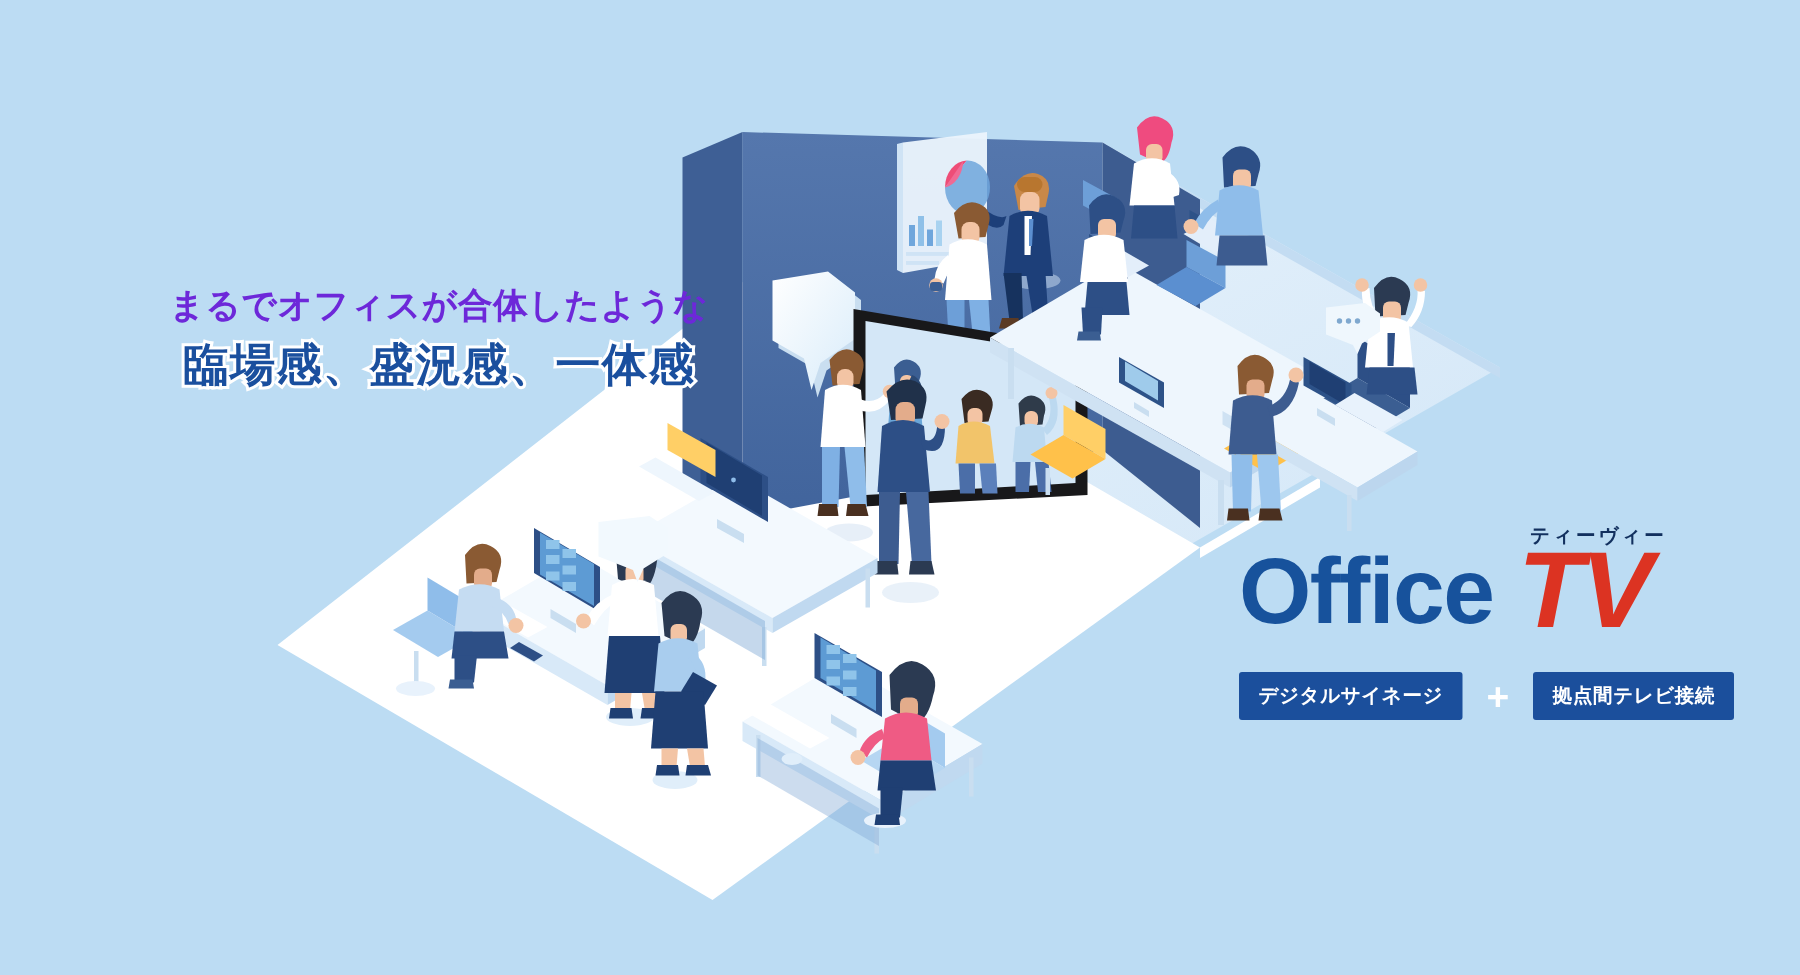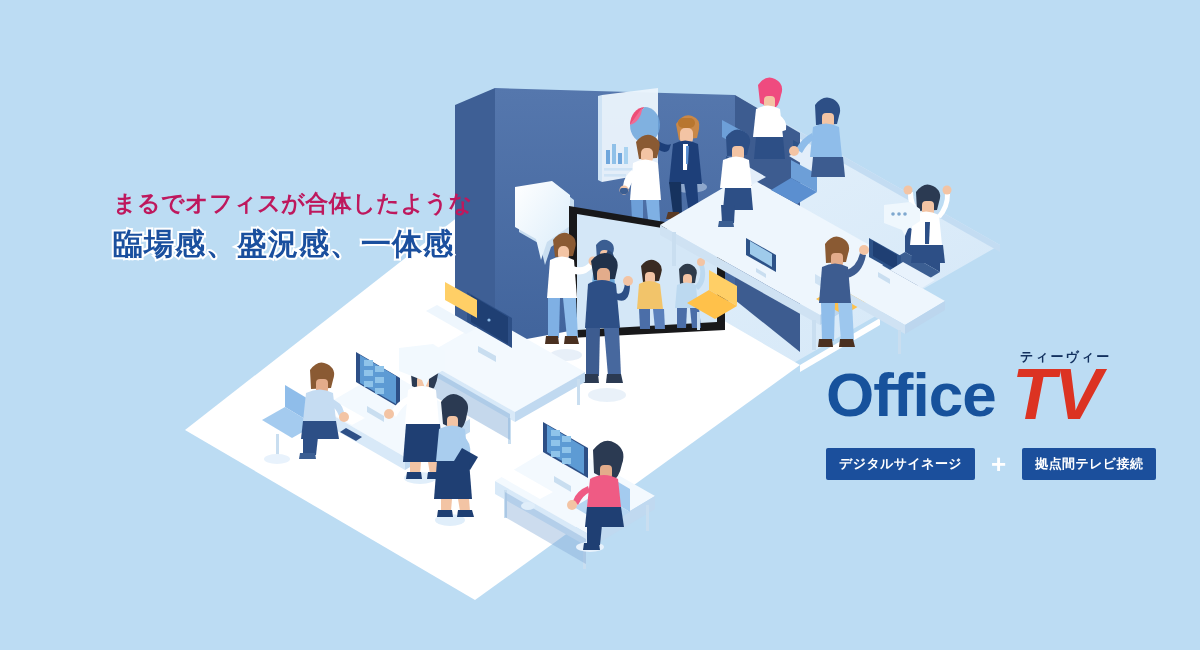--- a/index.html
+++ b/index.html
@@ -7,29 +7,30 @@
   body{
     width:1200px;height:650px;overflow:hidden;
     font-family:"Liberation Sans","DejaVu Sans",sans-serif;
     background:#bcdcf3;
   }
   #stage{position:relative;width:1200px;height:650px;overflow:hidden;background:#bcdcf3;}
 
   
   .headline{position:absolute;left:113px;top:186px;z-index:40;}
   .hl-line{
-    font-size:23px;font-weight:700;color:#be185d;line-height:34px;
+    font-size:23px;font-weight:700;color:#6d28d9;line-height:34px;
     letter-spacing:0.5px;white-space:nowrap;
   }
   .hl-strong{
     font-size:30px;font-weight:800;line-height:44px;letter-spacing:1px;
     color:#1a4f9e;white-space:nowrap;margin-top:2px;
     -webkit-text-stroke:4px #ffffff;
     paint-order:stroke fill;
     text-shadow:0 1px 0 rgba(255,255,255,.6);
+    text-align:center;
   }
 
   
   .logo-block{position:absolute;left:826px;top:352px;z-index:40;width:330px;}
   .logo-row{position:relative;height:78px;}
   .ruby{
     position:absolute;left:194px;top:-4px;
     font-size:13px;font-weight:700;color:#12305e;letter-spacing:2px;white-space:nowrap;
   }
   .logo-office{

